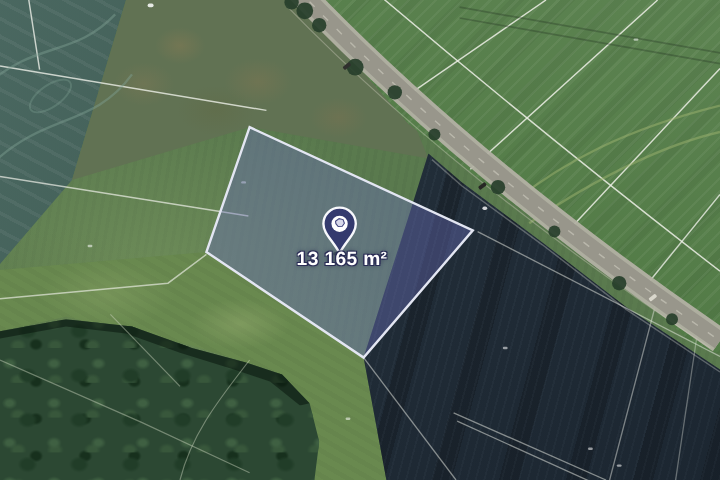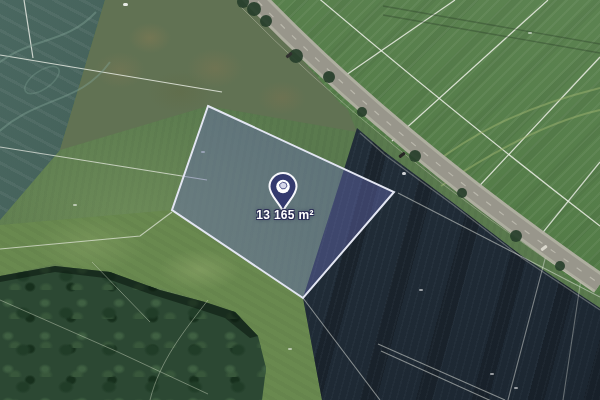--- a/index.html
+++ b/index.html
@@ -66,21 +66,21 @@
       radial-gradient(8px 7px at 30px 8px, #17301d 45%, transparent 75%);
     background-size:37px 33px,43px 37px,31px 29px,41px 31px;
   }
   .forest-edge{
     clip-path:polygon(0 276px,55px 266px,110px 272px,160px 290px,205px 302px,235px 312px,258px 336px,250px 338px,225px 318px,195px 308px,150px 294px,105px 278px,55px 272px,0 282px);
     background:rgba(10,22,12,.55);
   }
   #overlay{position:absolute;inset:0;}
   #area-label{
     position:absolute;left:220px;top:208px;width:130px;height:18px;
-    text-align:center;color:#fff;font-size:12px;font-weight:bold;letter-spacing:.3px;
+    text-align:center;color:#fff;font-size:16px;font-weight:bold;letter-spacing:.3px;
     text-shadow:-1px -1px 0 #2a2c55, 1px -1px 0 #2a2c55, -1px 1px 0 #2a2c55, 1px 1px 0 #2a2c55, 0 0 4px #23254a;
     user-select:none;
   }
 </style>
 </head>
 <body>
 
 <div id="map">
 
   <div id="terrain">

